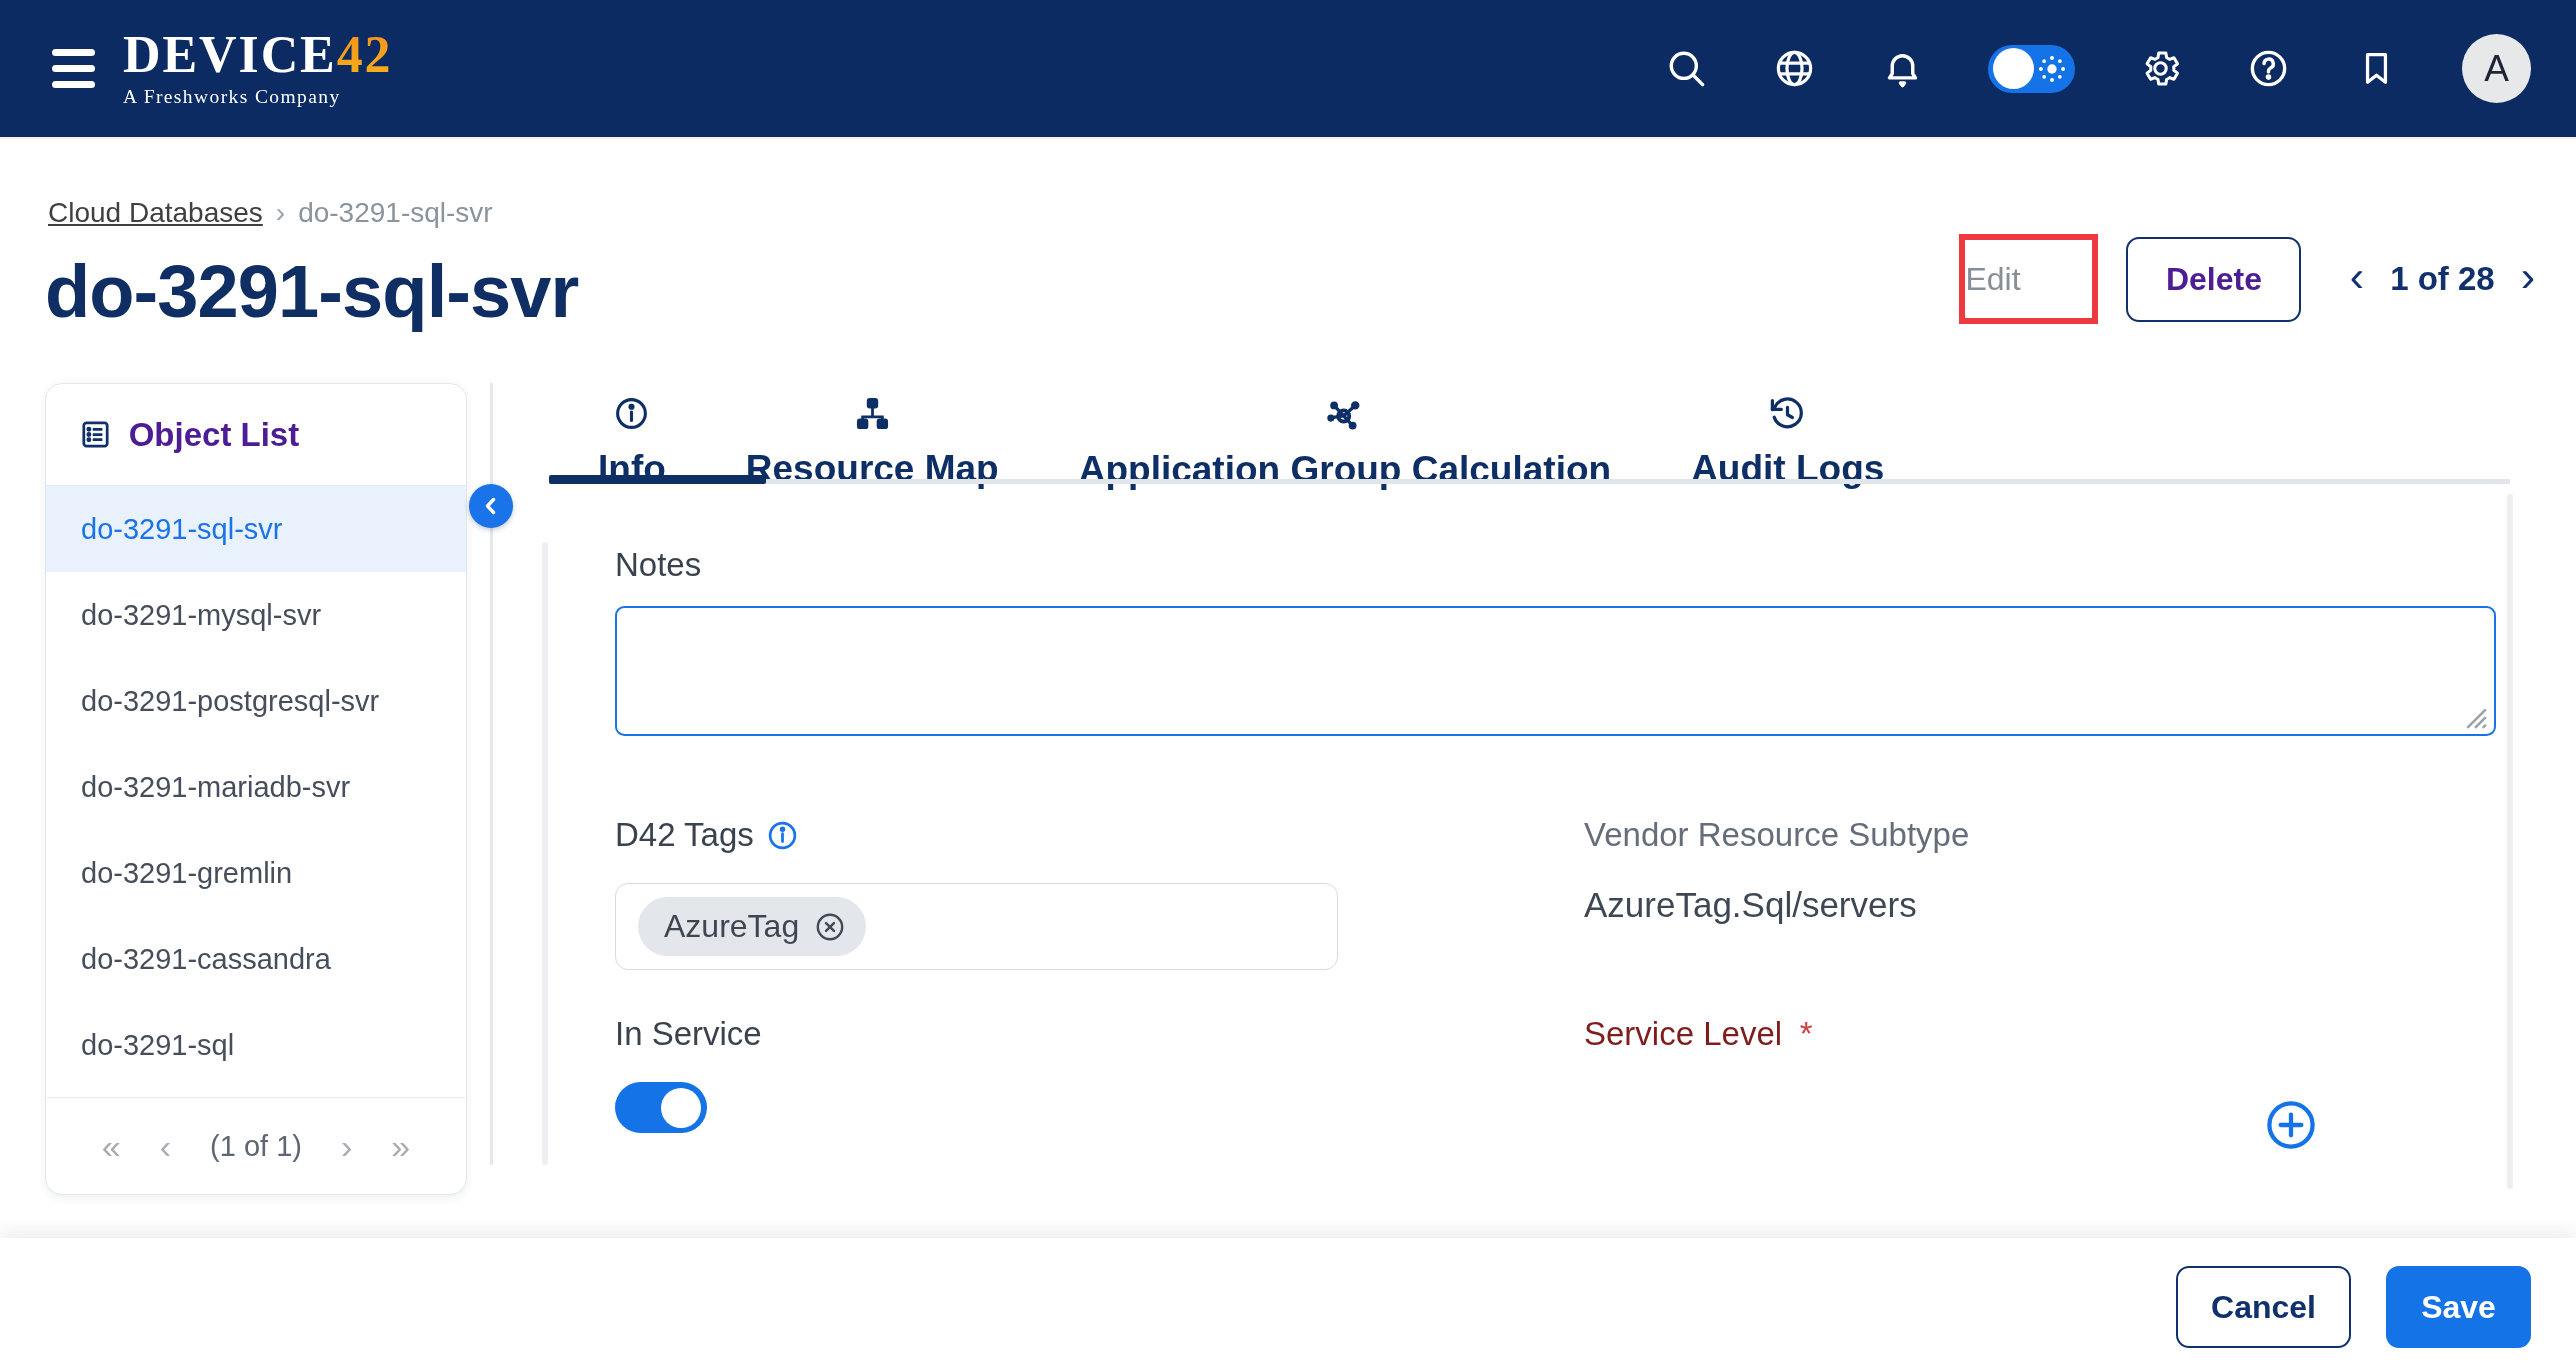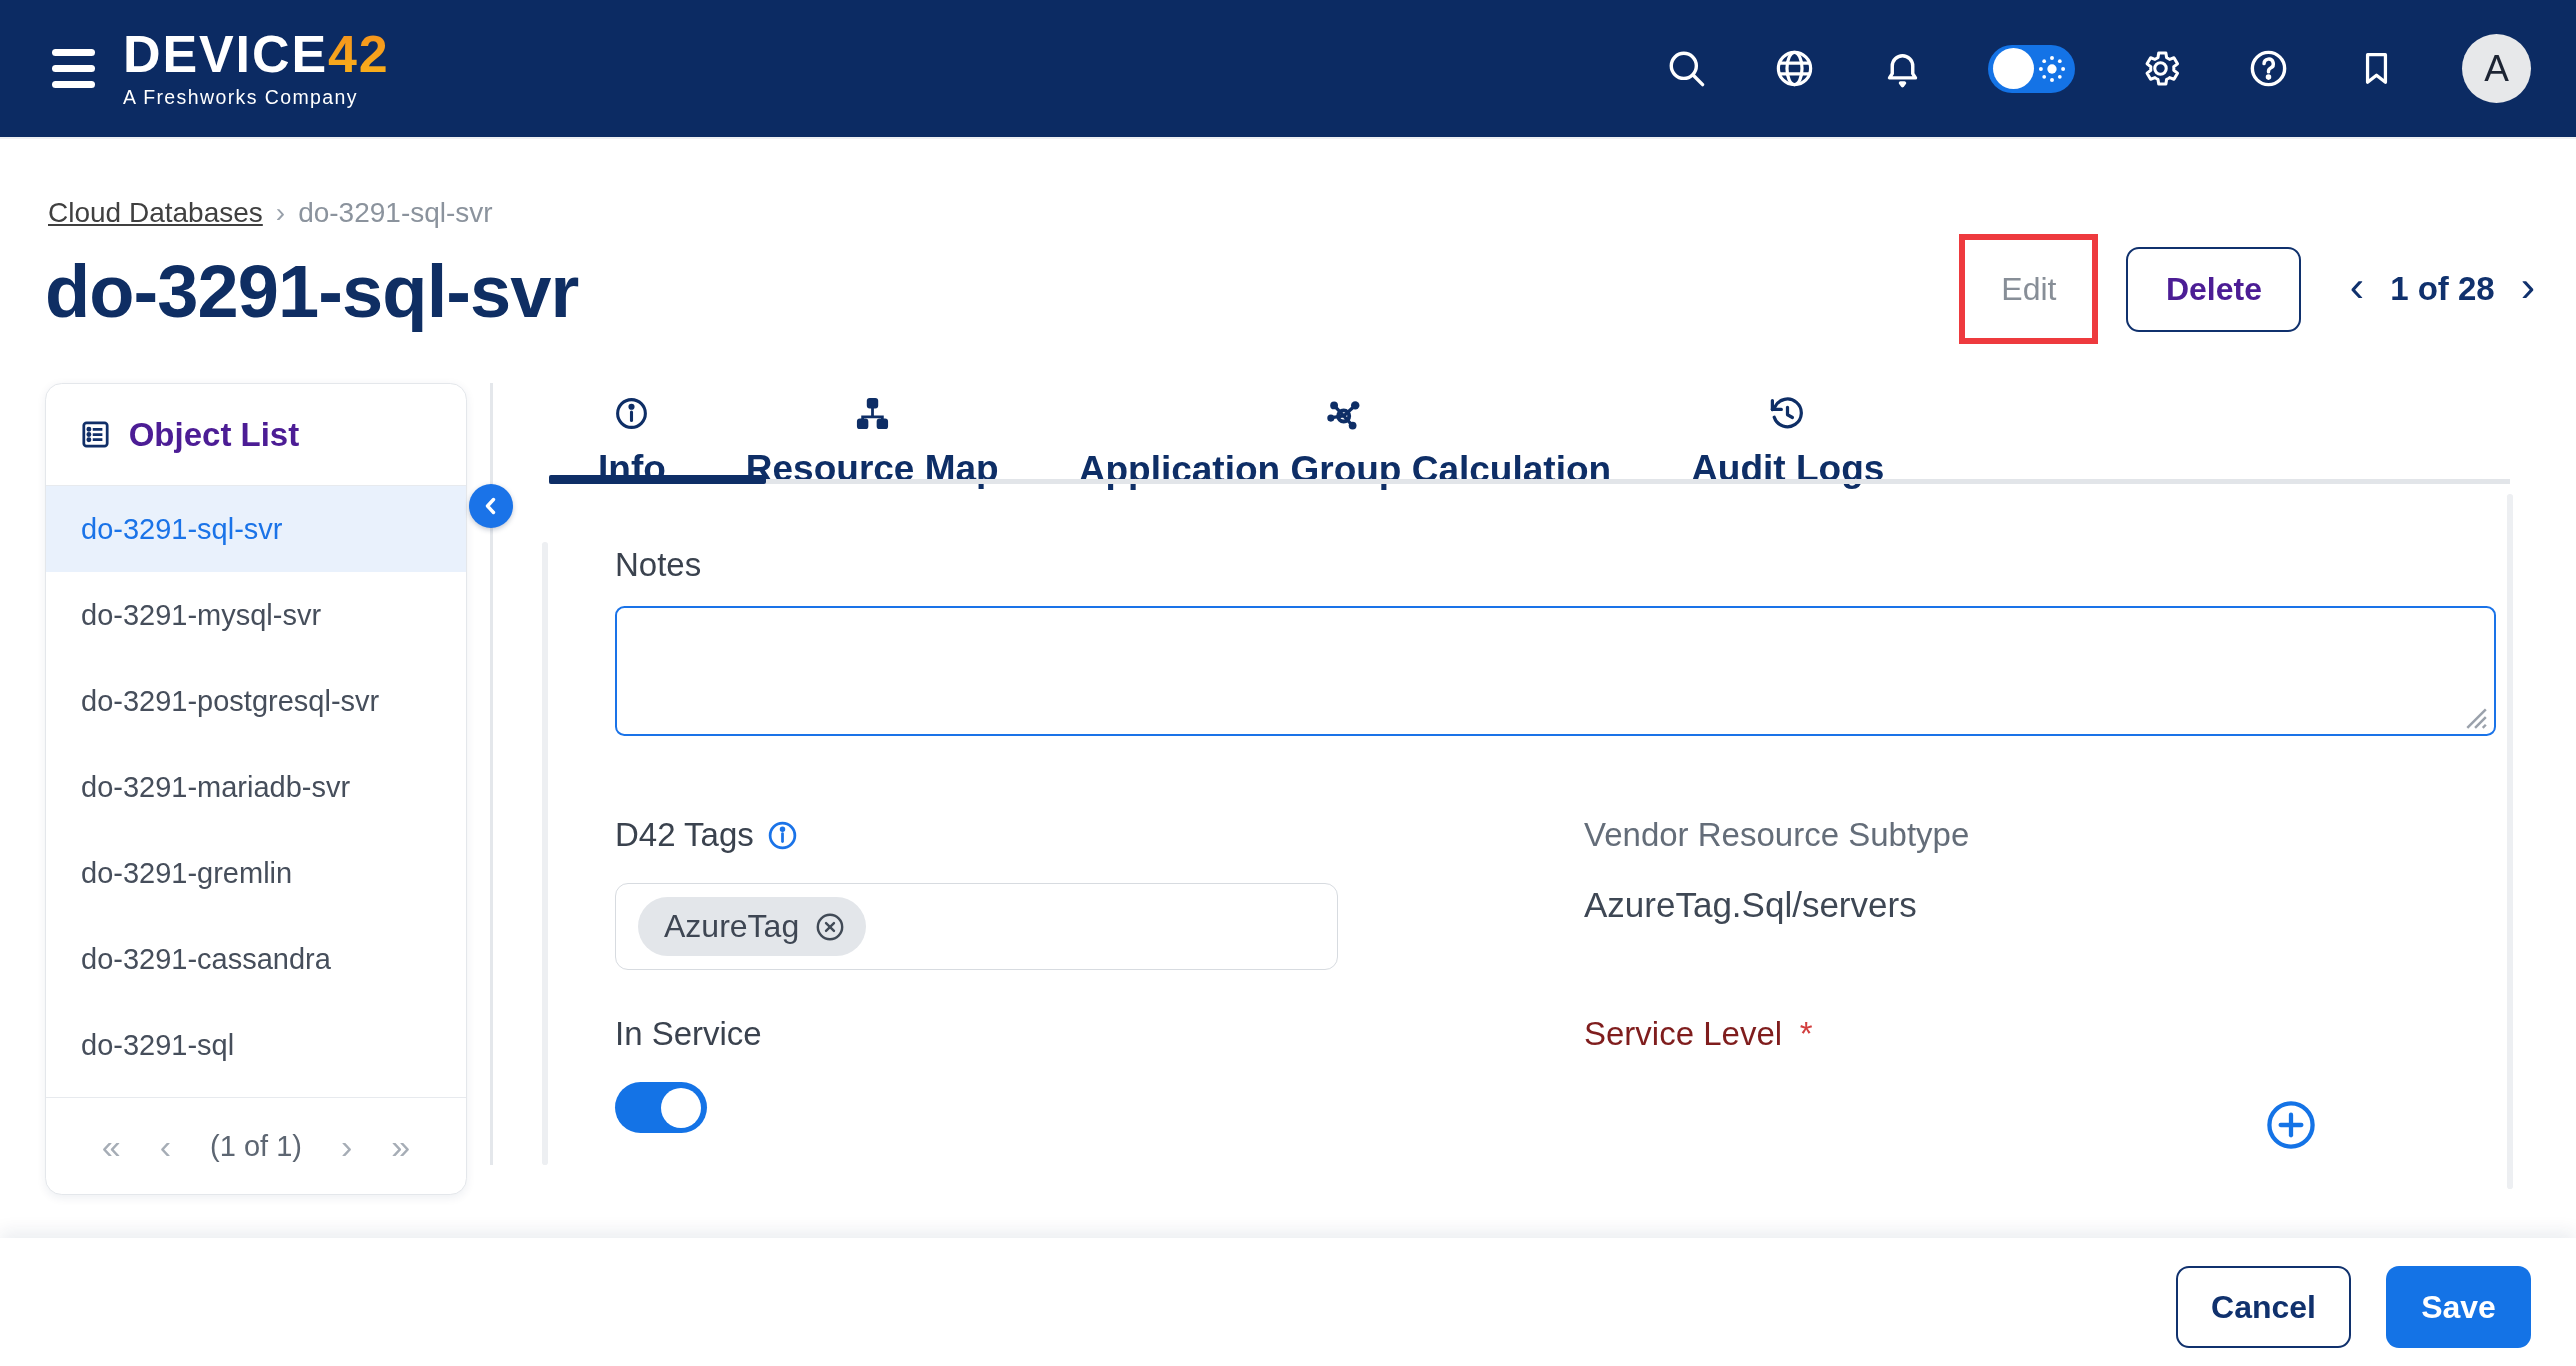--- a/index.html
+++ b/index.html
@@ -7,21 +7,21 @@
   body { font-family:"Liberation Sans","DejaVu Sans",sans-serif; }
   #app { position:relative; width:2576px; height:1366px; background:#fff; overflow:hidden; }
 
   
   .topbar { position:absolute; left:0; top:0; width:2576px; height:139px;
     background:#0c2b63; display:flex; align-items:center; justify-content:space-between;
     padding:0 45px 0 52px; border-bottom:2.8px solid #eef0f3; }
   .topbar-left { display:flex; align-items:center; gap:28px; }
   .hamburger { width:43px; display:flex; flex-direction:column; gap:8.4px; cursor:pointer; }
   .hamburger span { display:block; height:7.4px; border-radius:3.7px; background:#fff; }
-  .logo-block { display:flex; flex-direction:column; align-items:flex-start; }
+  .logo-block { display:flex; flex-direction:column; align-items:flex-start;font-family:Liberation Serif, serif; }
   .brand { font-size:52px; font-weight:bold; letter-spacing:1.9px; color:#fff; line-height:1; }
   .brand .accent { background:linear-gradient(180deg,#f4901d,#f9b31b);
     -webkit-background-clip:text; background-clip:text; color:transparent; }
   .tagline { color:#fff; font-size:19.5px; letter-spacing:1.4px; margin-top:5.6px; }
   .topbar-right { display:flex; align-items:center; gap:63px; }
   .tb-icon { width:45px; height:45px; display:flex; align-items:center; justify-content:center; cursor:pointer; }
   .theme-toggle { width:87px; height:48px; border-radius:24px; background:#1473e6;
     position:relative; display:flex; align-items:center; cursor:pointer; }
   .theme-knob { position:absolute; left:4.6px; top:3.7px; width:41px; height:41px; border-radius:50%; background:#fff; }
   .theme-sun { position:absolute; right:9.3px; top:10.2px; }
@@ -29,22 +29,22 @@
     font-size:37px; display:flex; align-items:center; justify-content:center; cursor:pointer; }
 
   
   .breadcrumb { position:absolute; left:48px; top:197px; font-size:28px; display:flex; gap:13px; align-items:center; }
   .crumb-link { color:#404040; cursor:pointer;text-decoration:underline; }
   .crumb-sep { color:#98a0aa; }
   .crumb-current { color:#8b939d; }
   .page-title { position:absolute; left:45px; top:249px; font-size:74px; font-weight:bold;
     color:#0f2e63; letter-spacing:-0.9px; }
   .page-actions { position:absolute; right:41px; top:234px; display:flex; align-items:center; gap:28px; }
-  .edit-annotation { border:6.5px solid #ee3a3e; background:#fff; width:139px; height:110px;
-    display:flex; align-items:center; justify-content:center; }
+  .edit-annotation { border:6.5px solid #ee3a3e; background:#fff; width:139px; height:90px;
+    display:flex; align-items:center; }
   .btn-edit { background:transparent; border:none; color:#878e97; font-size:32px;
     font-family:inherit; cursor:pointer; }
   .btn-delete { width:175px; height:85px; background:#fff; border:2.8px solid #10316d; border-radius:13px;
     color:#4c1d95; font-size:32px; font-weight:bold; font-family:inherit; cursor:pointer; }
   .record-pager { display:flex; align-items:center; gap:26px; margin-left:20.4px; }
   .pager-arrow { color:#10316d; font-size:43px; line-height:1; cursor:pointer; padding-bottom:5.6px; }
   .pager-text { color:#10316d; font-size:33px; font-weight:bold; }
 
   
   .object-card { position:absolute; left:45px; top:383px; width:422px; height:812px; background:#fff;

